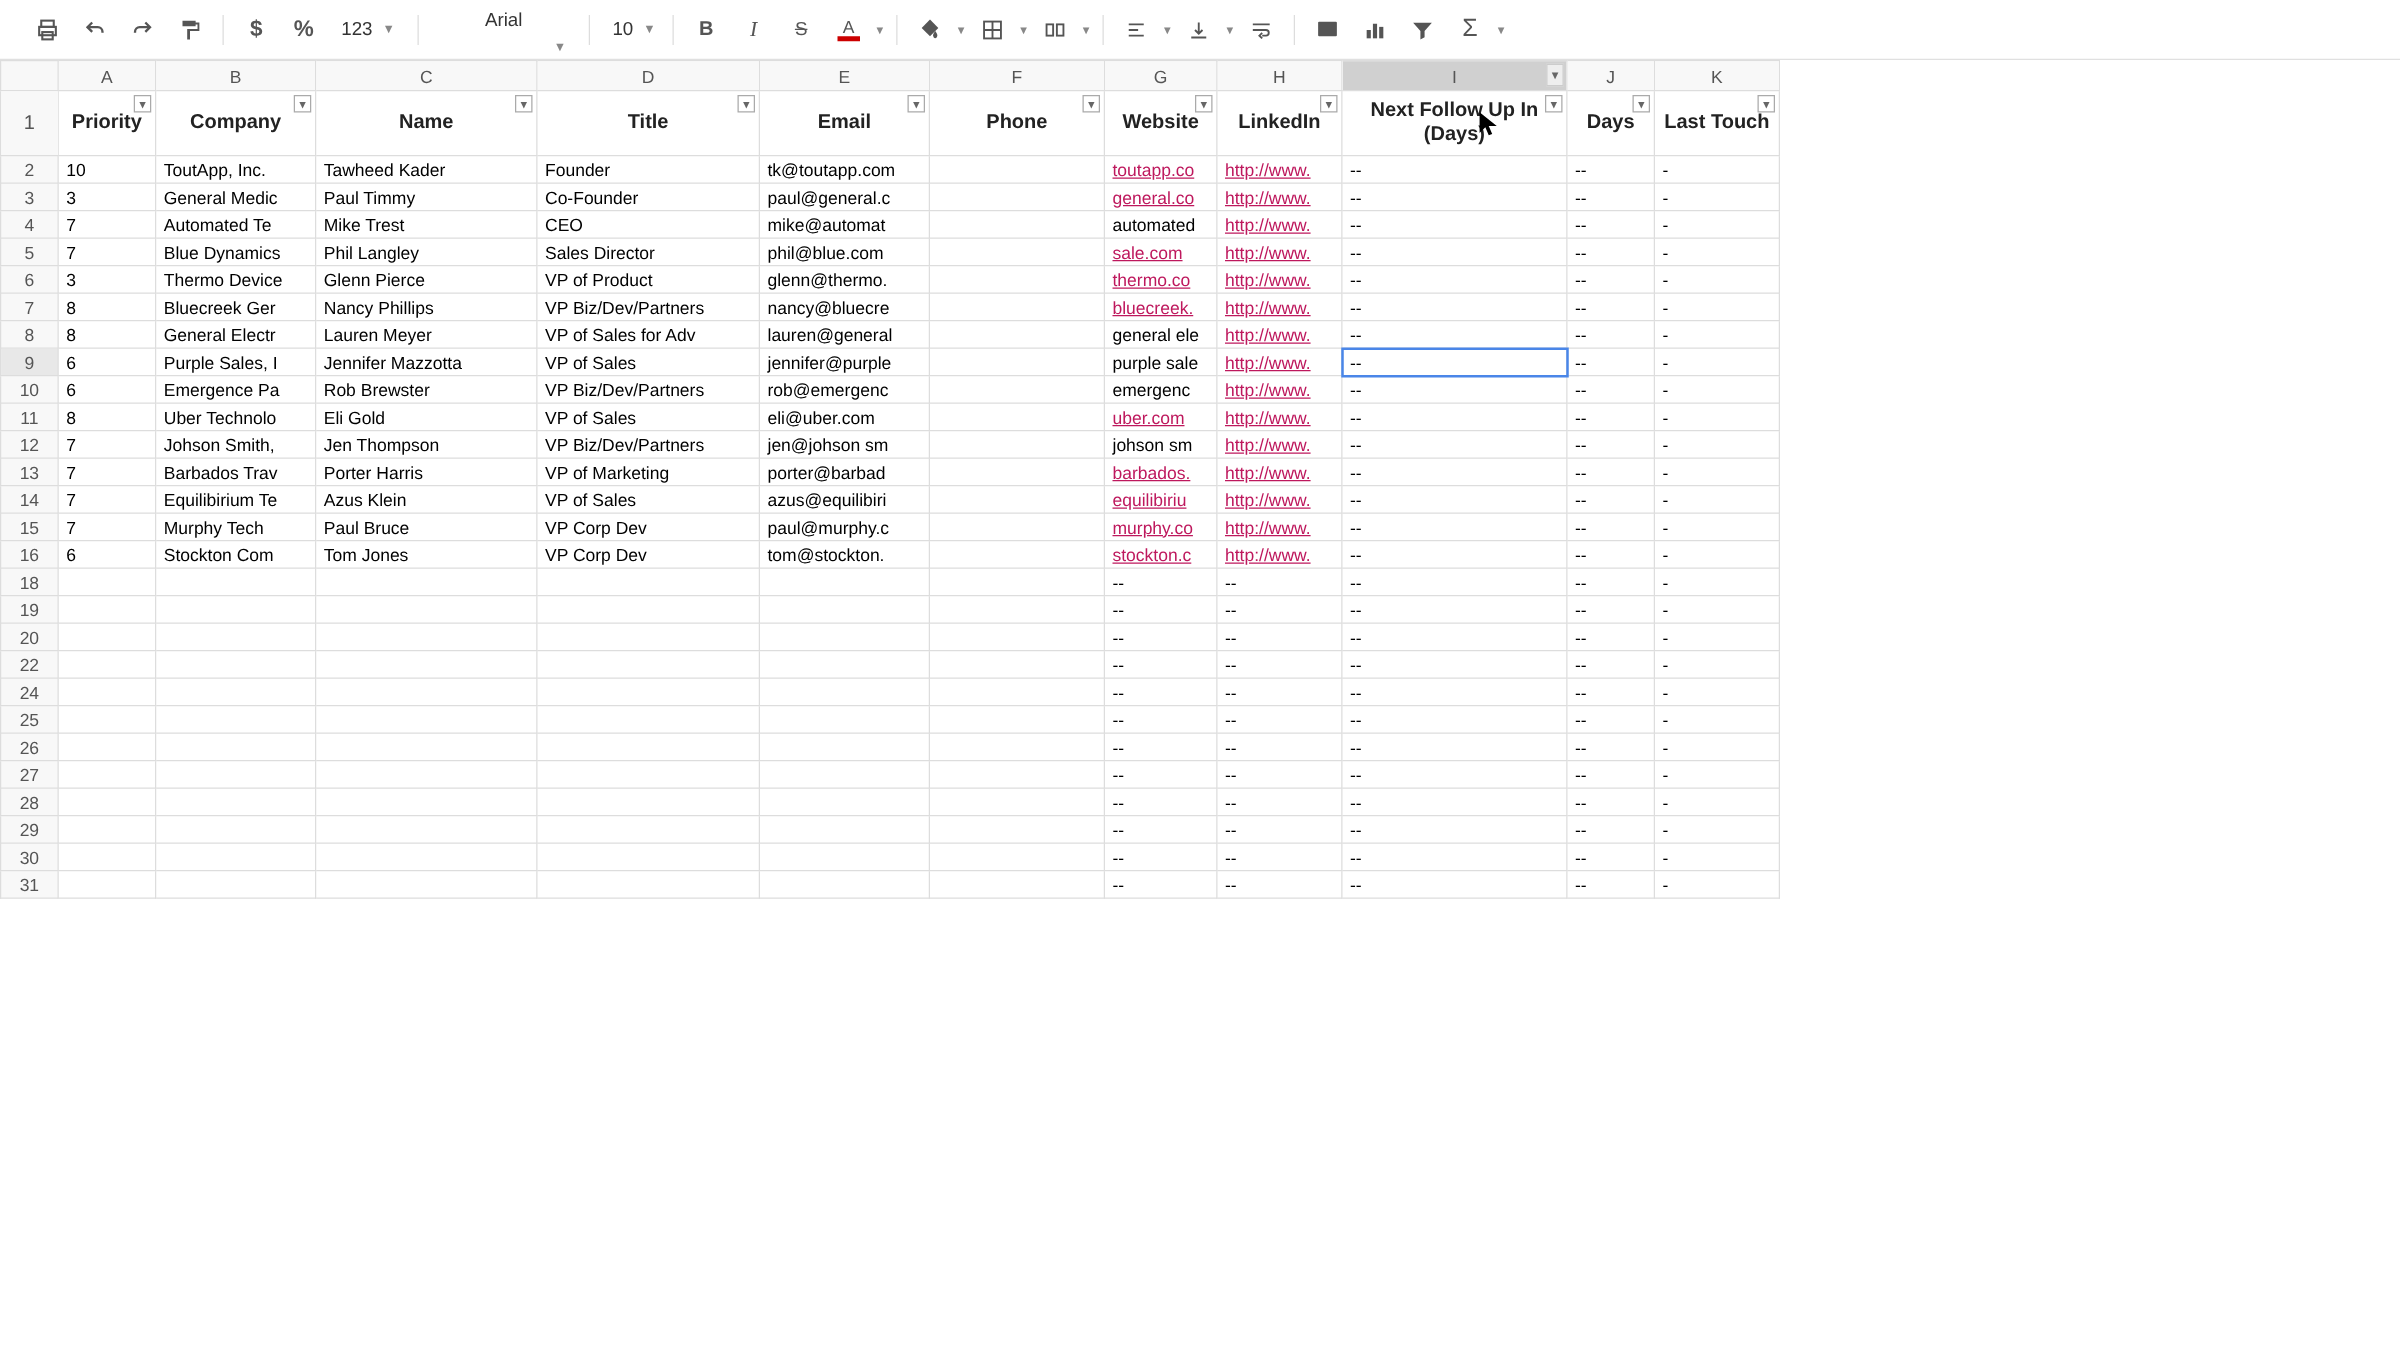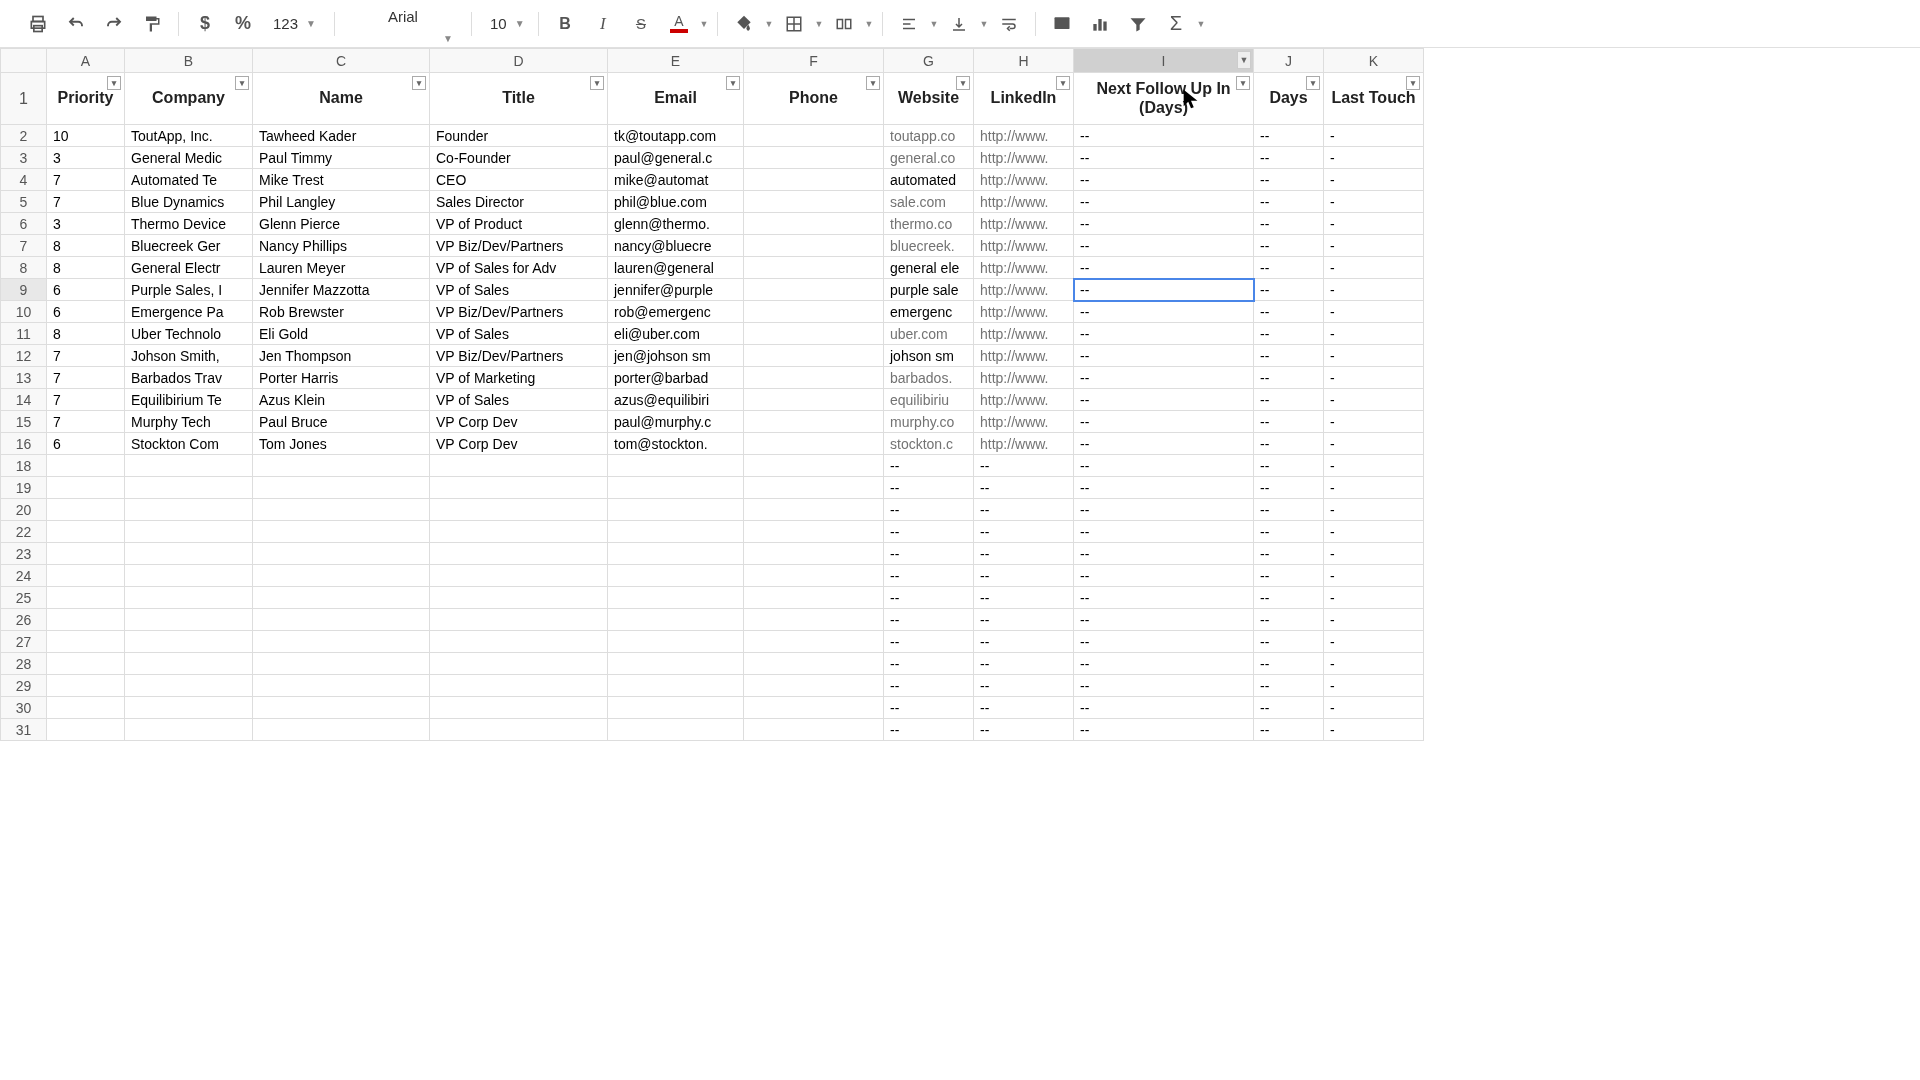--- a/index.html
+++ b/index.html
@@ -17,21 +17,21 @@
 table.sheet { border-collapse: collapse; table-layout: fixed; }
 .sheet th, .sheet td { border: 1px solid #ddd; font-size: 14px; text-align: left; padding: 0 6px; height: 22px; white-space: nowrap; overflow: hidden; }
 .sheet .col-head { background: #f8f8f8; text-align: center; font-weight: normal; color: #555; height: 24px; cursor: pointer; position: relative; }
 .sheet .col-head.sel { background: #d0d0d0; }
 .sheet .row-head { background: #f8f8f8; text-align: center; font-weight: normal; color: #555; width: 46px; cursor: pointer; }
 .sheet .row-head.sel { background: #e8e8e8; }
 .sheet .corner { background: #f8f8f8; width: 46px; }
 .header-row th { height: 52px; font-weight: bold; color: #222; font-size: 16px; position: relative; vertical-align: middle; padding: 4px 6px; }
 .header-row .hdr-txt { display:block; text-align:center; line-height:1.15; white-space: normal; }
 .filter-btn { position: absolute; top: 3px; right: 3px; width: 14px; height: 14px; border: 1px solid #aaa; background: #fff; font-size: 9px; display:flex; align-items:center; justify-content:center; color:#666; cursor:pointer; }
-.link { color: #737373; cursor: pointer; }
+.link { color: #be185d; text-decoration: underline; cursor: pointer; }
 .cell-selected { outline: 2px solid #4a86e8; outline-offset: -1px; background: #fff; }
 .center { text-align: center; }
 .col-dropdown { position: absolute; top: 2px; right: 2px; width: 14px; height: 18px; background: #eee; border: 1px solid #ccc; font-size:9px; display:flex; align-items:center; justify-content:center; color:#666; cursor:pointer; }
 .cursor-arrow { position: fixed; width: 22px; height: 22px; z-index: 100; pointer-events: none; }
 svg { display:block; }
 </style>
 </head>
 <body>
 
 <div class="toolbar">
@@ -509,34 +509,20 @@
           <td></td>
           <td></td>
           <td></td>
           <td>--</td>
           <td>--</td>
           <td class="center">--</td>
           <td>--</td>
           <td>-</td>
         </tr>
         <tr>
-          <th class="row-head">23</th>
-          <td></td>
-          <td></td>
-          <td></td>
-          <td></td>
-          <td></td>
-          <td></td>
-          <td>--</td>
-          <td>--</td>
-          <td class="center">--</td>
-          <td>--</td>
-          <td>-</td>
-        </tr>
-        <tr>
           <th class="row-head">24</th>
           <td></td>
           <td></td>
           <td></td>
           <td></td>
           <td></td>
           <td></td>
           <td>--</td>
           <td>--</td>
           <td class="center">--</td>

